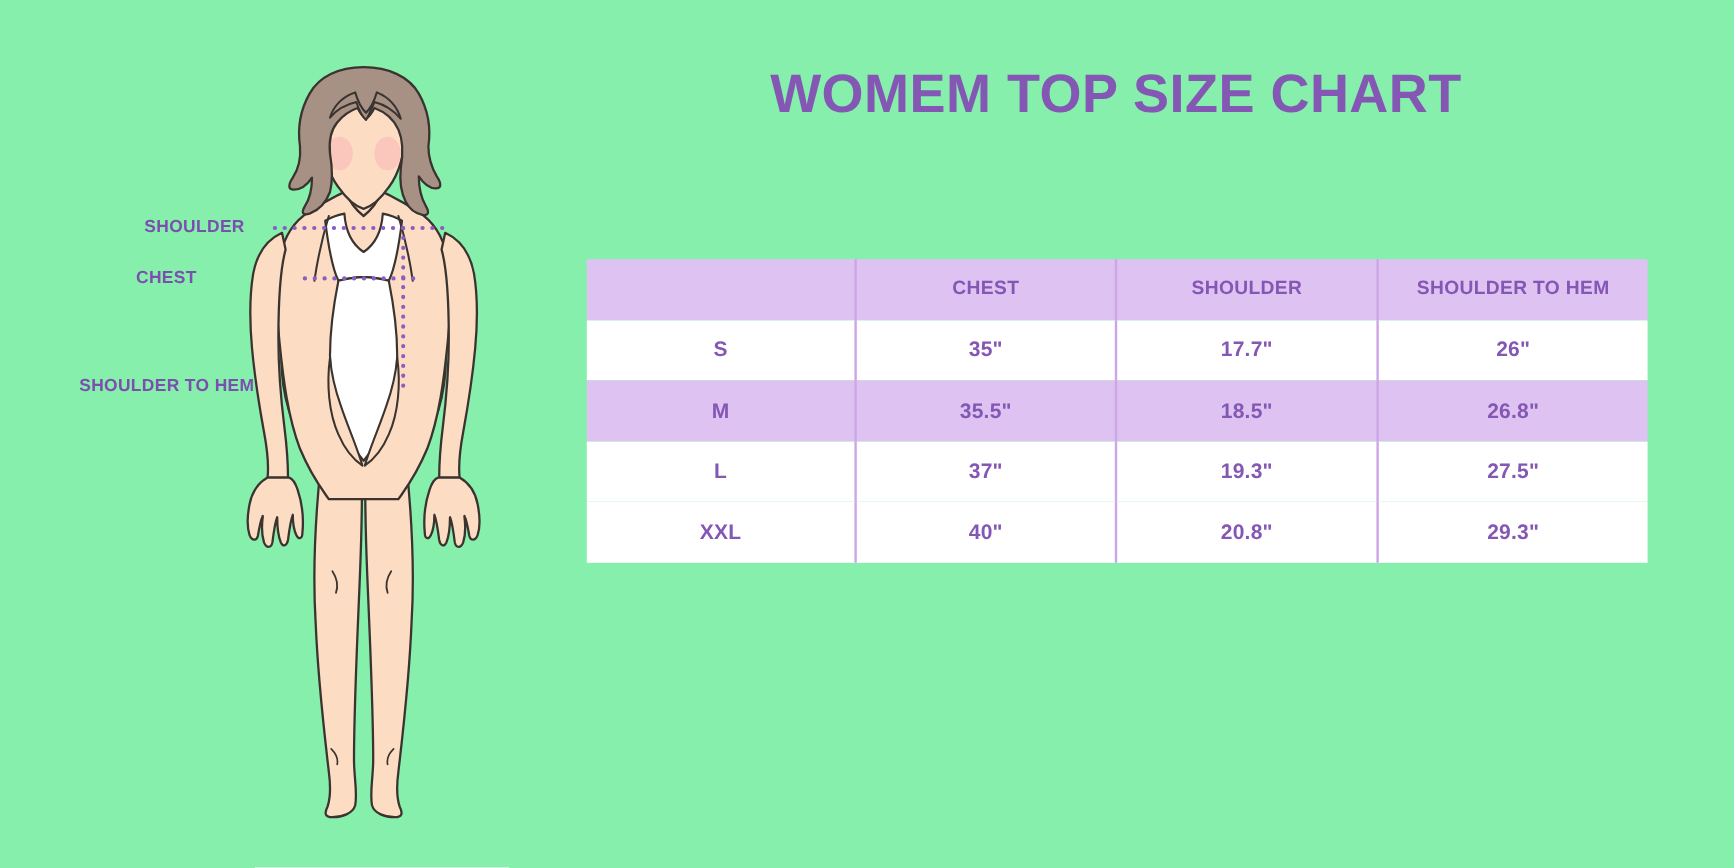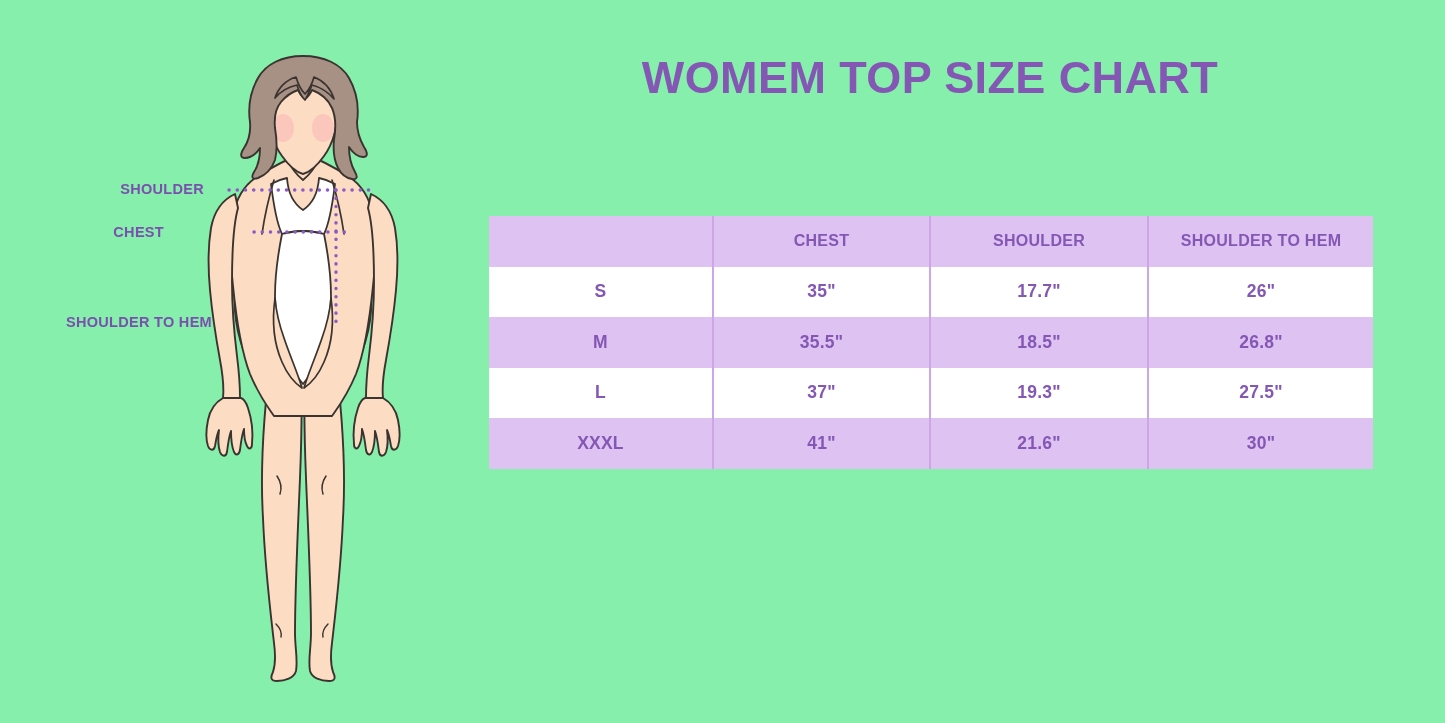--- a/index.html
+++ b/index.html
@@ -265,22 +265,22 @@
         <td>35.5"</td>
         <td>18.5"</td>
         <td>26.8"</td>
       </tr>
       <tr class="plain">
         <td>L</td>
         <td>37"</td>
         <td>19.3"</td>
         <td>27.5"</td>
       </tr>
-      <tr class="shaded">
-        <td>XXXL</td>
-        <td>41"</td>
-        <td>21.6"</td>
-        <td>30"</td>
+      <tr class="plain">
+        <td>XXL</td>
+        <td>40"</td>
+        <td>20.8"</td>
+        <td>29.3"</td>
       </tr>
     </tbody>
   </table>
 
 </div>
 
 </body></html>

